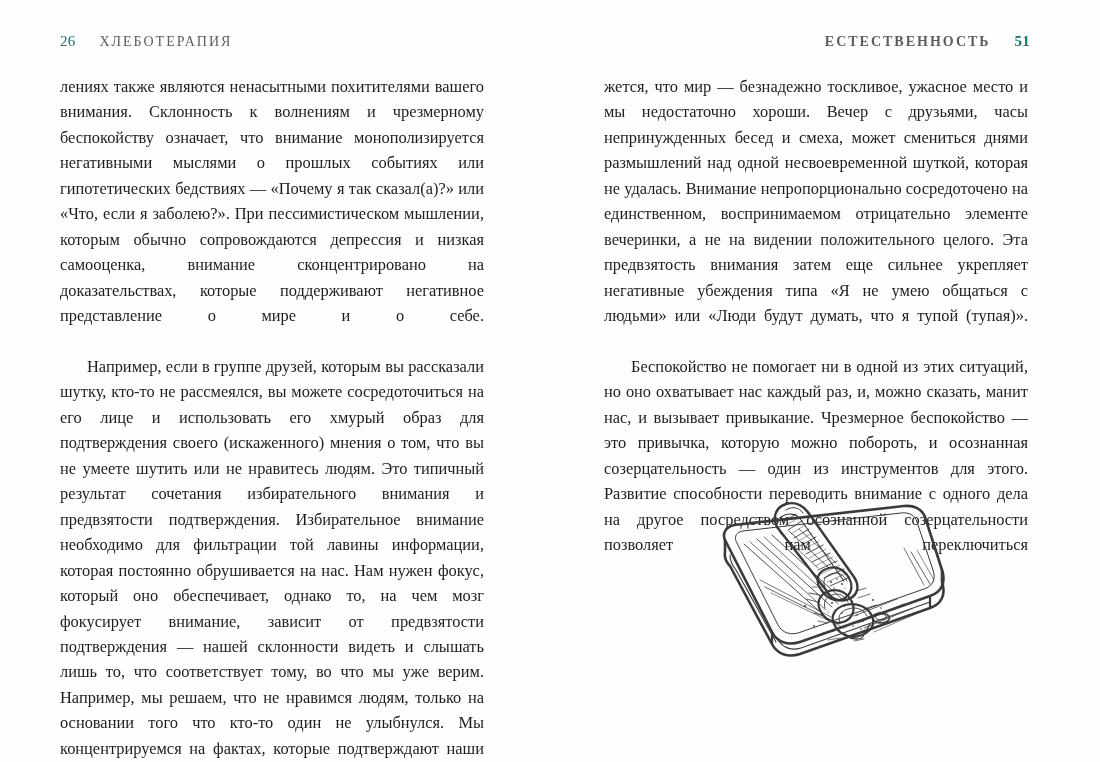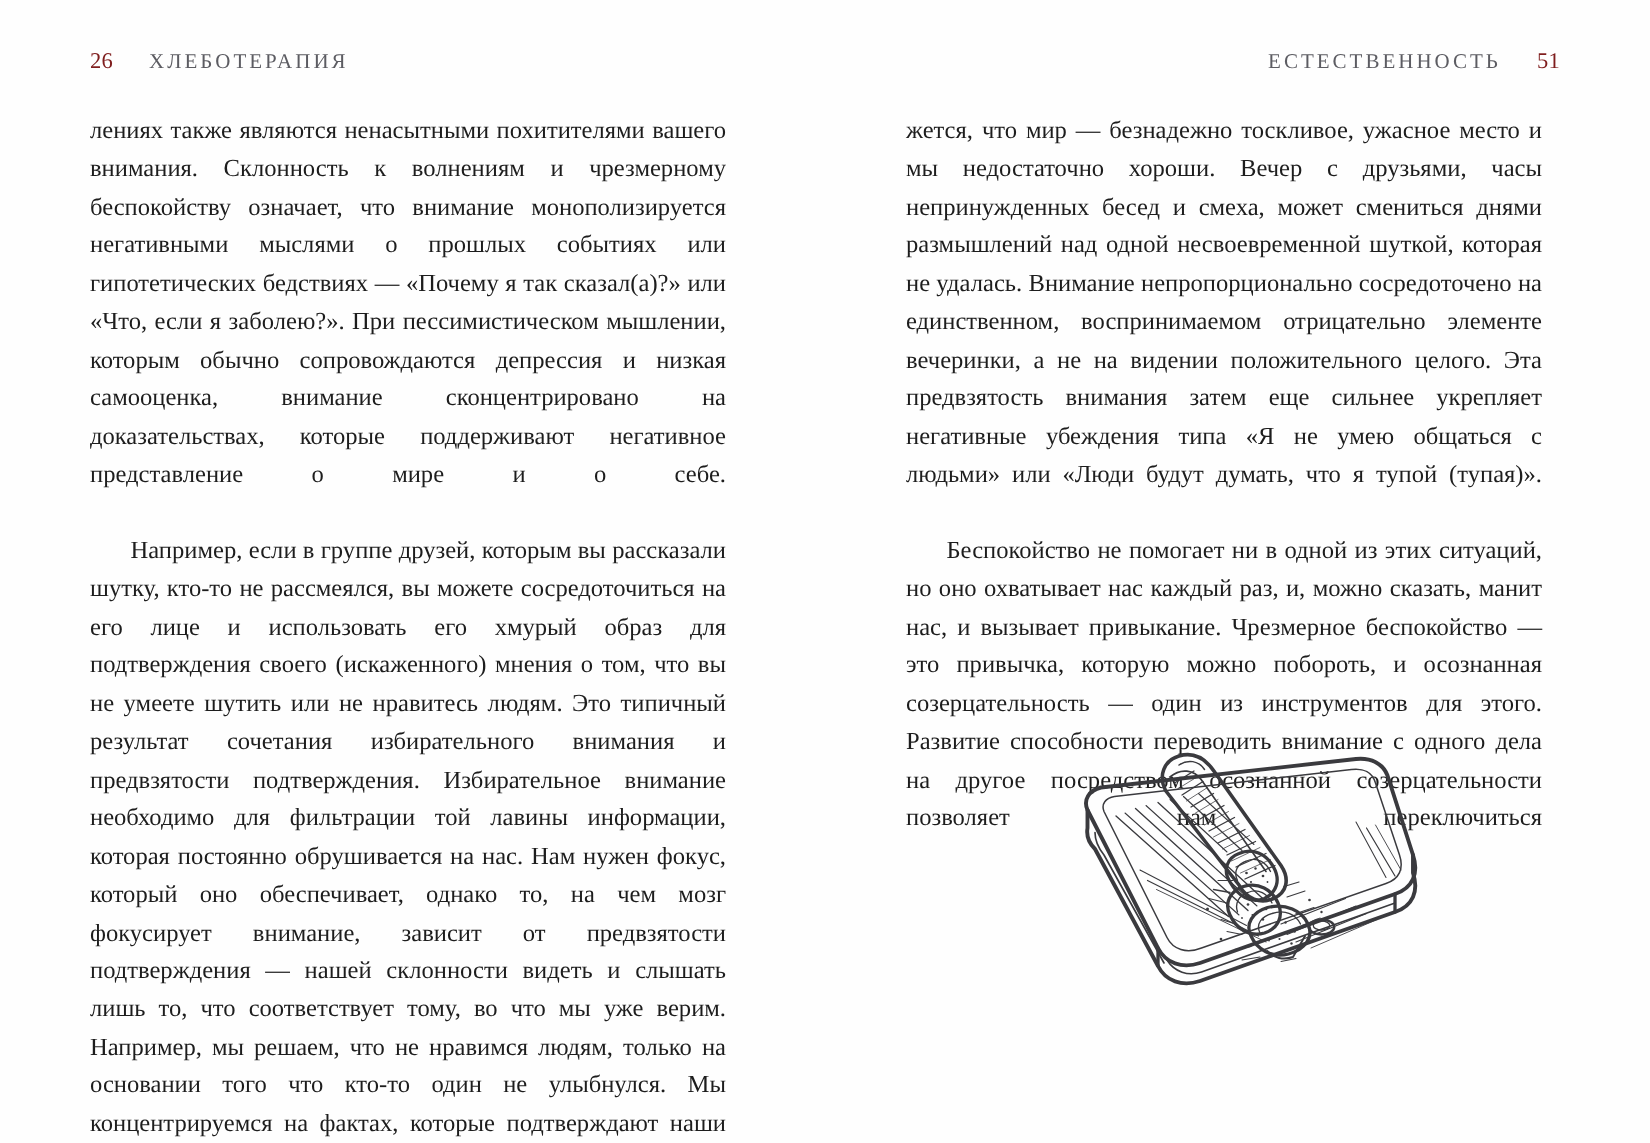--- a/index.html
+++ b/index.html
@@ -25,26 +25,26 @@
   
   .runhead {
     position: absolute;
     top: 33px;
     display: flex;
     align-items: baseline;
     color: #5c5c62;
     font-size: 13.5px;
   }
   .runhead.left  { left: 60px; }
-  .runhead.right { right: 60px; }
+  .runhead.right { right: 70px; font-weight: bold; }
 
   .folio {
     font-size: 15px;
     letter-spacing: 0.2px;
-    color: #7f1d1d;
+    color: #0f766e;
     font-family: "Liberation Serif", "DejaVu Serif", serif;
   }
   .runhead-title {
     font-size: 14px;
     letter-spacing: 2.0px;
     color: #5c5c62;
     text-transform: uppercase;
   }
   .runhead.left  .runhead-title { margin-left: 24px; }
   .runhead.right .runhead-title { margin-right: 24px; }

